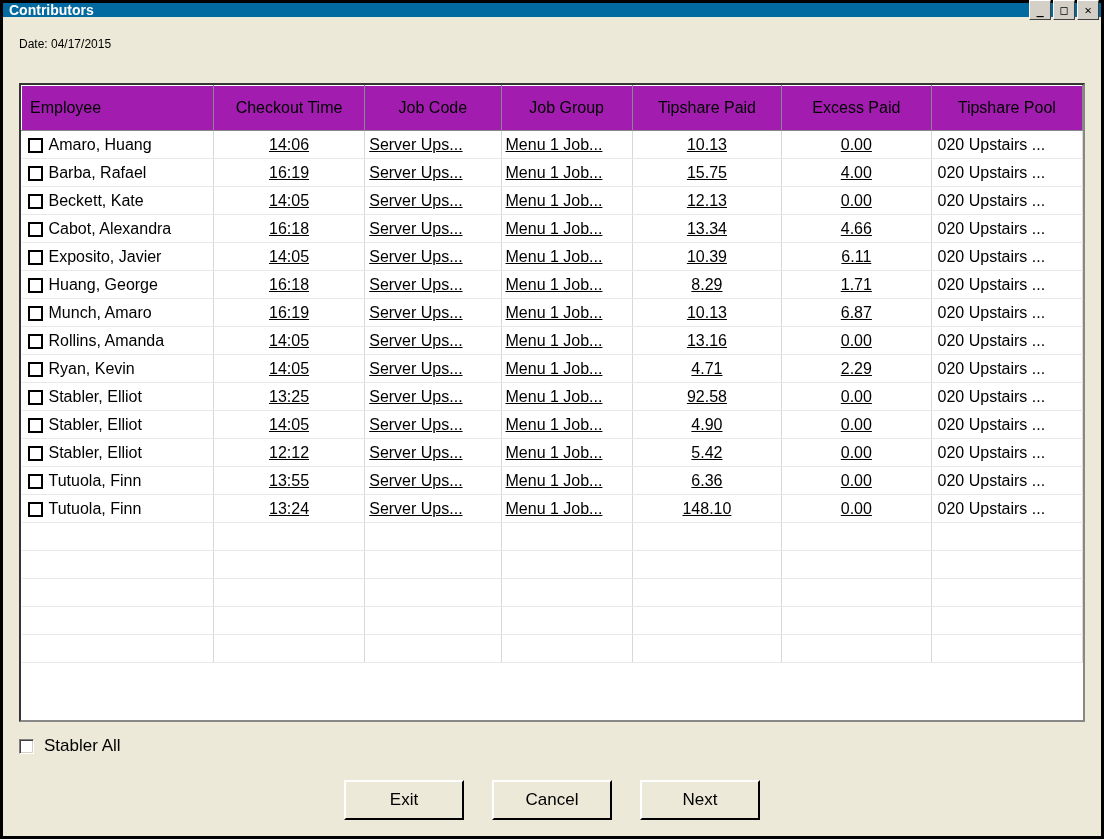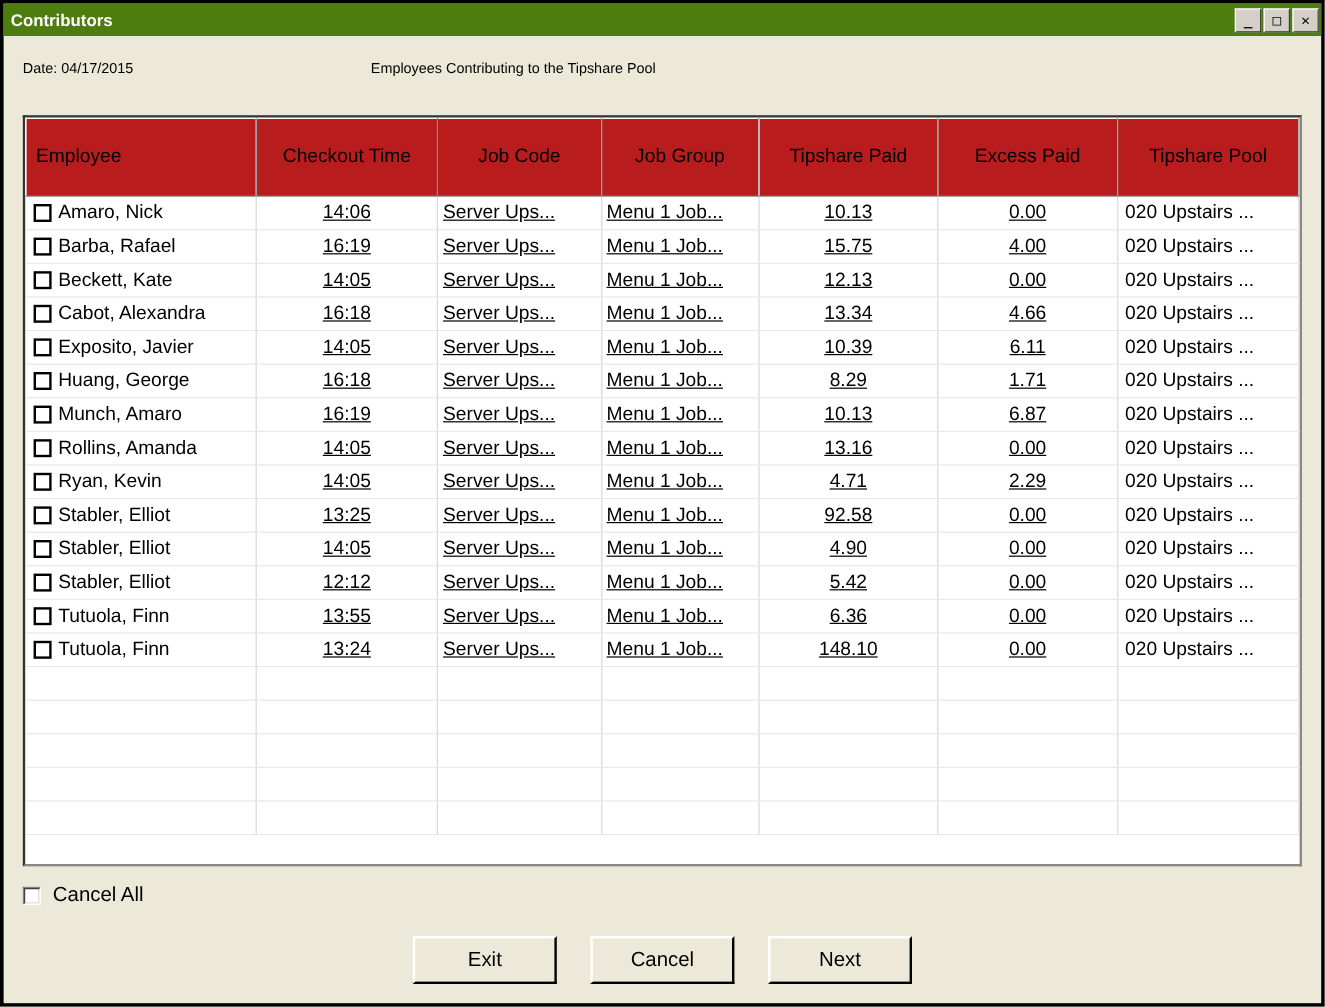--- a/index.html
+++ b/index.html
@@ -10,22 +10,22 @@
     background: #fff;
   }
   .window-outer {
     width: 1104px; height: 839px;
     border: 3px solid #000;
     background: #ece9d8;
     display: flex; flex-direction: column;
     position: relative;
   }
   .titlebar {
-    height: 27px;
-    background: #4d7c0f;
+    height: 14px;
+    background: #0369a1;
     color: #fff;
     display: flex; align-items: center;
     padding-left: 6px;
     font-weight: bold;
     font-size: 14px;
     justify-content: space-between;
   }
   .titlebar .win-buttons { display: flex; gap: 2px; padding-right: 2px;}
   .winbtn {
     width: 22px; height: 20px;
@@ -53,24 +53,24 @@
     flex: 1;
     overflow: hidden;
   }
   table.grid {
     border-collapse: collapse;
     width: 100%;
     table-layout: fixed;
     font-size: 16px;
   }
   .grid th {
-    background: #b91c1c;
+    background: #a21caf;
     border: 1px solid #888;
     border-top-color:#fff; border-left-color:#fff;
-    padding: 23px 6px;
+    padding: 13px 6px;
     font-weight: normal;
     text-align: center;
     height: 30px;
     white-space: nowrap;
     overflow: hidden;
     margin-top: 13px;
   }
   .grid th.emp { text-align:left; padding-left:8px; }
   .grid td {
     border-right: 1px solid #d8d8d8;
@@ -142,21 +142,20 @@
         </div>
       <div class="winbtn">
           <span>✕</span>
         </div>
     </div>
   </div>
 
   <div class="client-area">
     <div class="header-row">
       <div class="date">Date: 04/17/2015</div>
-      <div class="title">Employees Contributing to the Tipshare Pool</div>
     </div>
 
     <div class="grid-wrap">
       <table class="grid">
         <colgroup>
           <col class="c-emp">
             <col class="c-time">
             <col class="c-jc">
             <col class="c-jg">
             <col class="c-tp">
@@ -169,21 +168,21 @@
             <th>Checkout Time</th>
             <th>Job Code</th>
             <th>Job Group</th>
             <th>Tipshare Paid</th>
             <th>Excess Paid</th>
             <th>Tipshare Pool</th>
           </tr>
         </thead>
         <tbody id="grid-body">
             <tr>
-              <td class="empcell"><span class="chk"></span><span>Amaro, Nick</span></td>
+              <td class="empcell"><span class="chk"></span><span>Amaro, Huang</span></td>
               <td class="center">14:06</td>
               <td class="jobcell">Server Ups...</td>
               <td class="jobcell">Menu 1 Job...</td>
               <td class="center">10.13</td>
               <td class="center">0.00</td>
               <td class="pool">020 Upstairs ...</td>
             </tr>
             <tr>
               <td class="empcell"><span class="chk"></span><span>Barba, Rafael</span></td>
               <td class="center">16:19</td>
@@ -345,21 +344,21 @@
               <td></td>
               <td></td>
               <td></td>
             </tr>
           </tbody>
       </table>
     </div>
 
     <div class="select-all-row">
       <span class="chk-sa"></span>
-      <span>Cancel All</span>
+      <span>Stabler All</span>
     </div>
 
     <div class="button-row">
       <div class="btn">
           <span>Exit</span>
         </div>
       <div class="btn">
           <span>Cancel</span>
         </div>
       <div class="btn">

